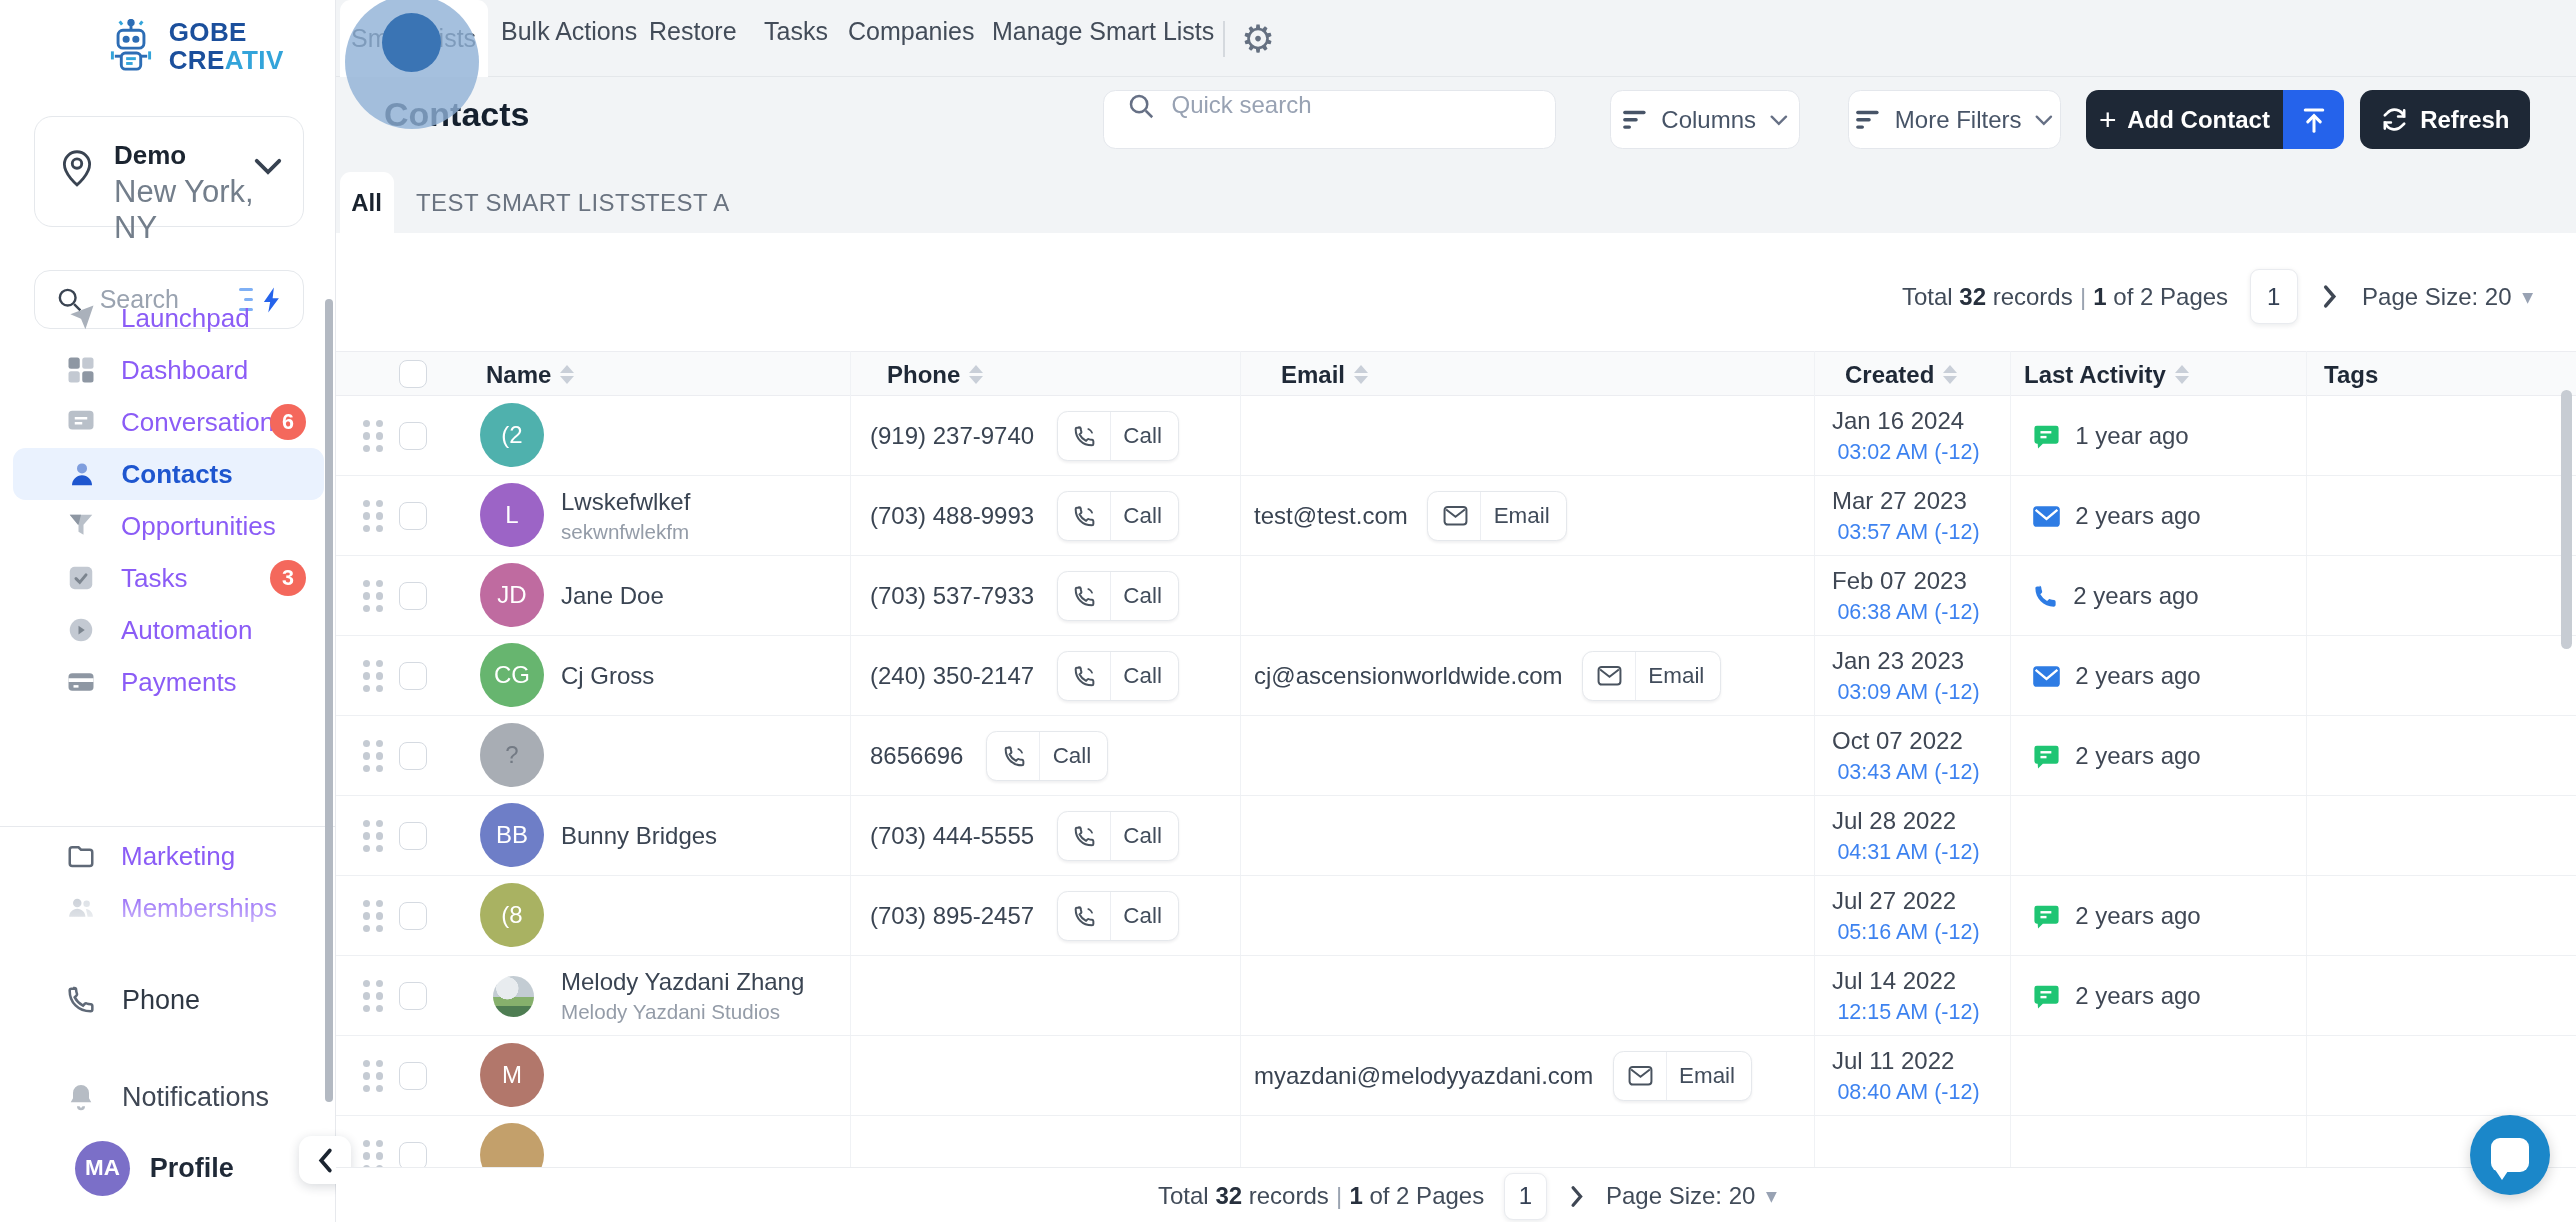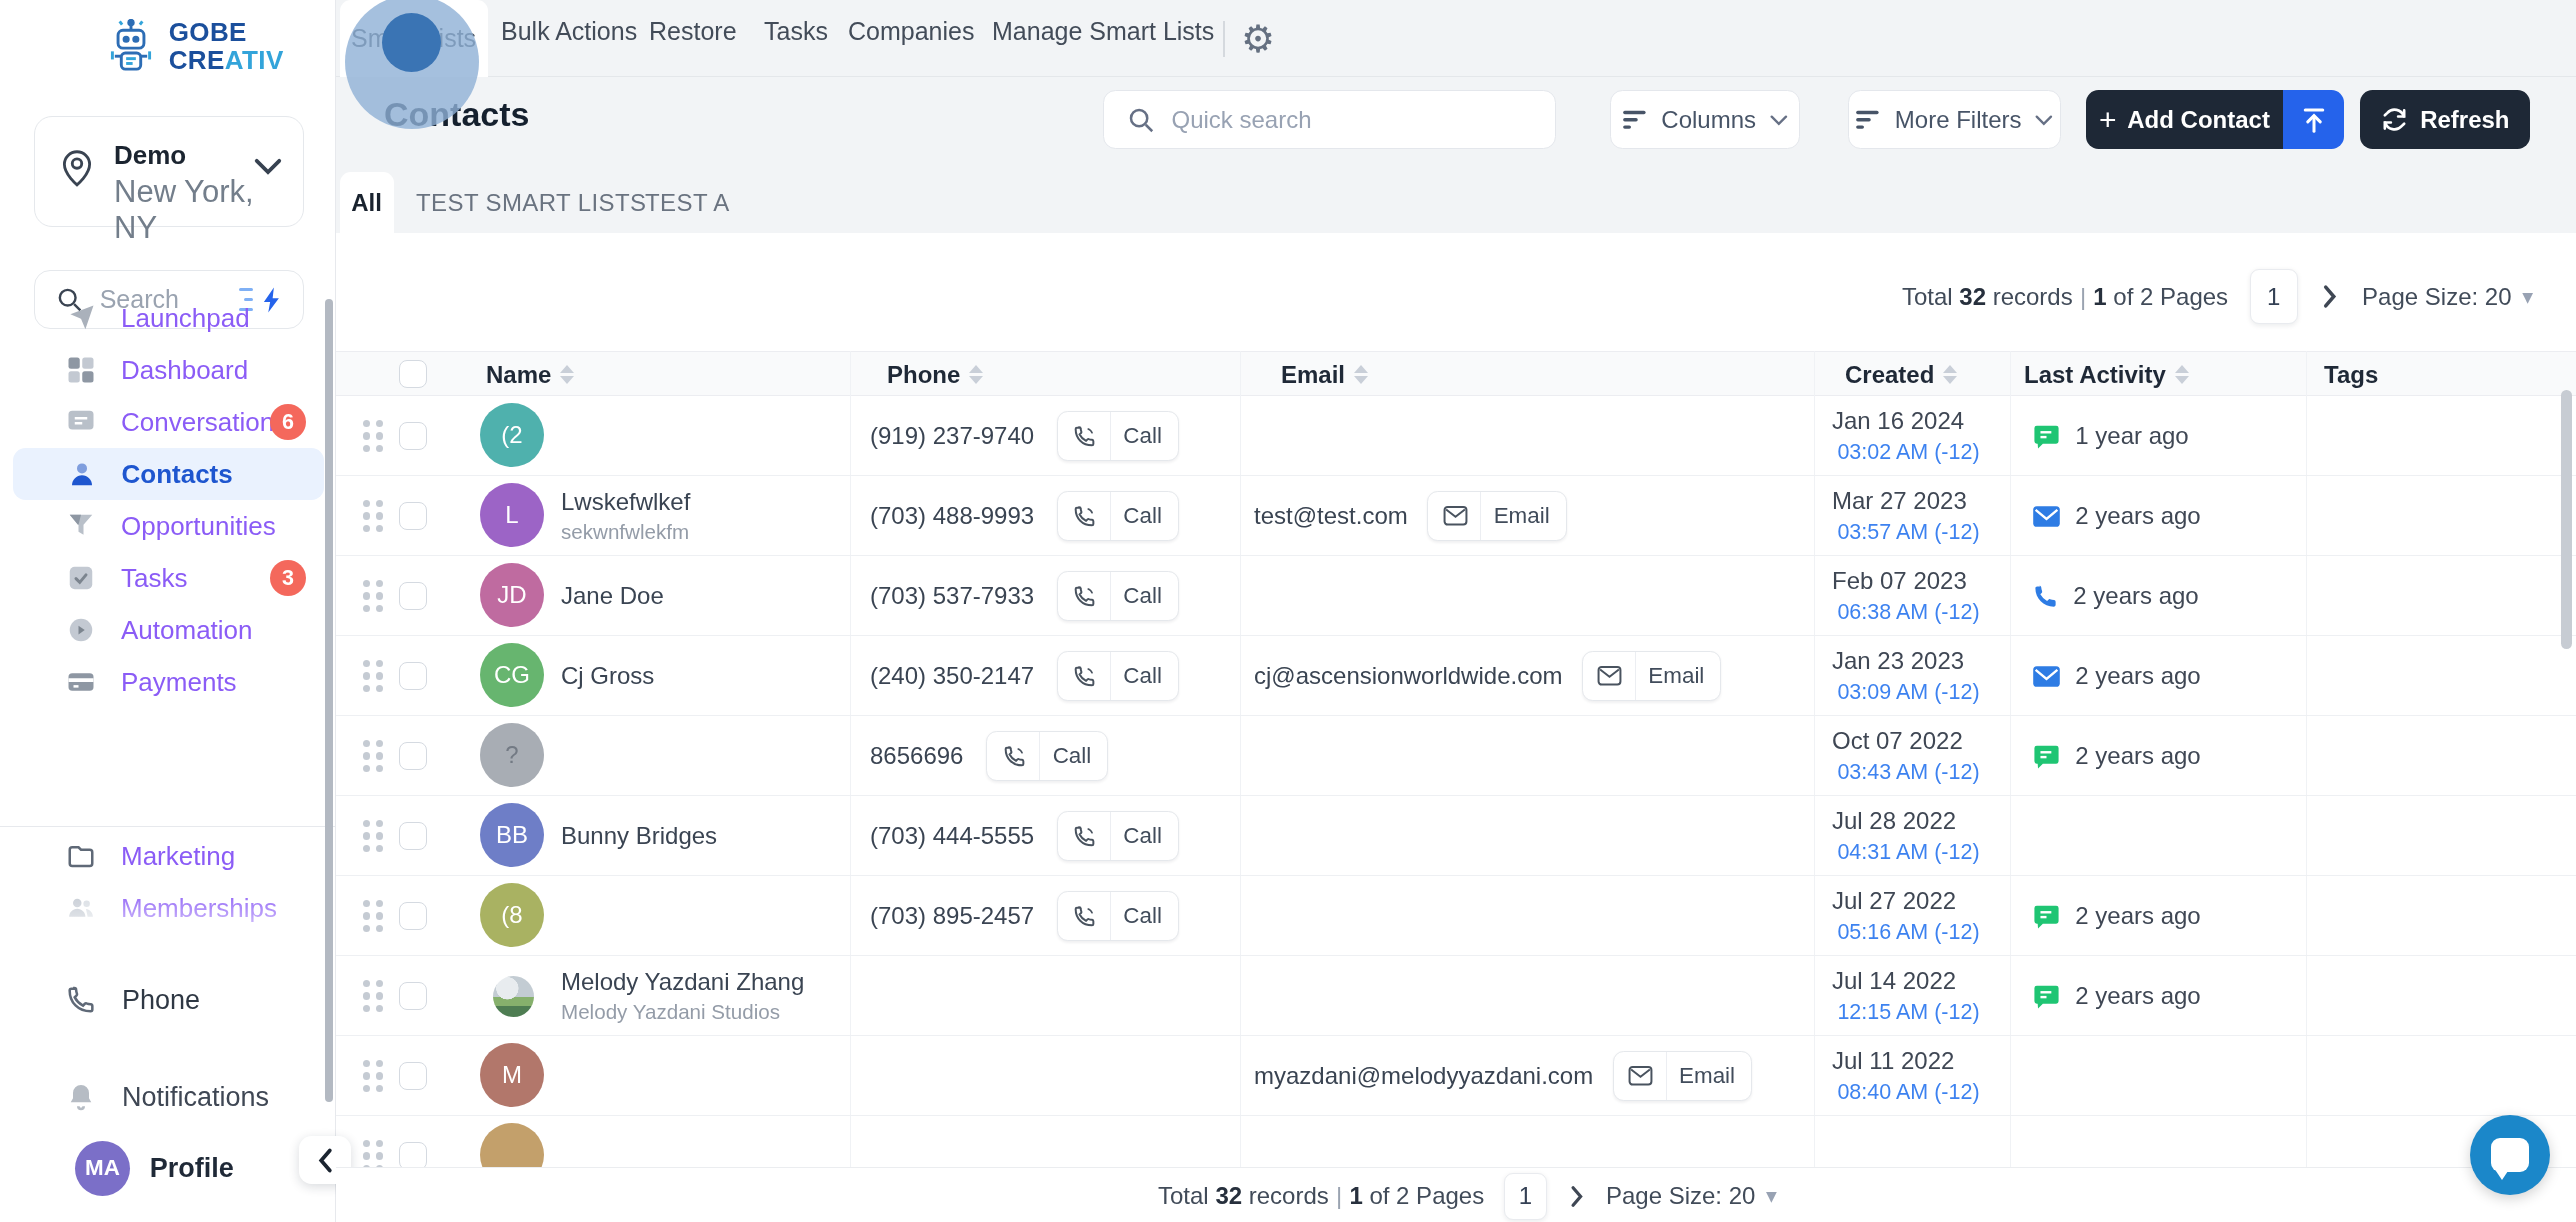--- a/index.html
+++ b/index.html
@@ -74,21 +74,21 @@
   
   .halo-outer { position:absolute; left:345px; top:-5.4px; width:134px; height:134px;
     border-radius:50%; background:rgba(142,176,214,.8); z-index:30; pointer-events:none; }
   .halo-inner { position:absolute; left:382px; top:12.5px; width:59px; height:59px;
     border-radius:50%; background:#3a74b4; z-index:31; pointer-events:none; }
 
   
   .content { position:absolute; left:336px; top:77px; width:2240px; height:1146px; }
   .page-title { position:absolute; left:48px; top:18px; font-size:34px; font-weight:700; color:#15202e; }
   .qsearch { position:absolute; left:767px; top:13.4px; width:453px; height:59px;
-    background:#fff; border:0.9px solid #e4e7ec; border-radius:12.5px; display:flex; align-items:center; }
+    background:#fff; border:0.9px solid #e4e7ec; border-radius:12.5px; display:flex; }
   .qsearch .mag { margin-left:21.5px; }
   .qsearch .ph { margin-left:16px; font-size:24px; color:#98a2b3; }
   .btn-white { position:absolute; top:13.4px; height:59px; background:#fff; border:0.9px solid #e4e7ec;
     border-radius:12.5px; display:flex; align-items:center; justify-content:center; gap:12.5px;
     font-size:24px; color:#475467; cursor:pointer; }
   .btn-dark { position:absolute; top:13.4px; height:59px; background:#1e2836; color:#fff;
     display:flex; align-items:center; justify-content:center; gap:10.7px; font-size:24px;
     font-weight:600; cursor:pointer; }
   .addc { left:1750px; width:197px; border-radius:12.5px 0 0 12.5px; }
   .importc { position:absolute; left:1947px; top:13.4px; width:61px; height:59px; background:#2563eb;

